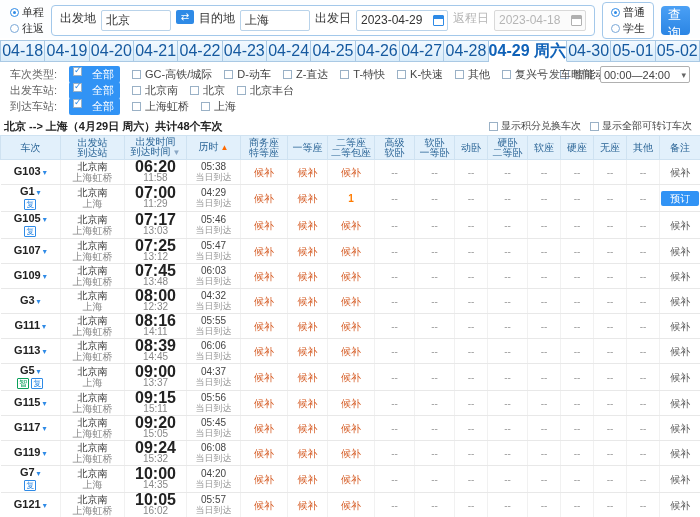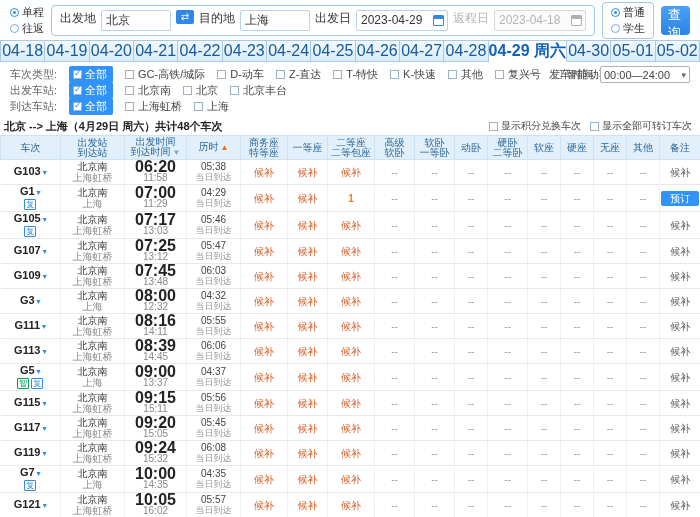--- a/index.html
+++ b/index.html
@@ -31,21 +31,21 @@
   .tabs { display:flex; height:22px; margin-top:2px; }
   .tab { flex:1; display:flex; align-items:center; justify-content:center; font-size:16px; color:#15599f;
     background:linear-gradient(#f2f9ff,#d9ecfa); border:1px solid #aac9e4; border-left:none; cursor:pointer; white-space:nowrap; }
   .tab:first-child { border-left:1px solid #aac9e4; }
   .tab.sel { flex:1.7; background:#fff; font-weight:bold; border-bottom-color:#fff; color:#1062b8; }
 
   
   .filters { position:relative; padding:5px 8px 2px 10px; }
   .frow { display:flex; align-items:center; gap:12px; height:14px; margin-bottom:2px; font-size:11px; }
   .flab { color:#666; white-space:nowrap; }
-  .all-tag { display:inline-flex; align-items:center; gap:3px; background:#3193f5; color:#fff; border-radius:2px; padding:1px 6px 1px 4px; cursor:pointer; }
+  .all-tag { display:inline-flex; gap:10px; background:#3193f5; color:#fff; border-radius:2px; padding:1px 6px 1px 4px; cursor:pointer; }
   .cb { width:9px; height:9px; border:1px solid #9ab1c6; background:#fff; display:inline-block; position:relative; flex:0 0 auto; }
   .cb-all::after { content:"\2713"; position:absolute; left:0; top:-3px; font-size:9px; color:#2e8ae6; }
   .copt { display:inline-flex; align-items:center; gap:4px; cursor:pointer; color:#444; white-space:nowrap; }
   .depart-time { position:absolute; right:10px; top:4px; display:flex; align-items:center; gap:4px; font-size:11px; color:#555; }
   .select { display:inline-flex; align-items:center; justify-content:space-between; width:90px; height:17px; border:1px solid #b0b0b0; border-radius:2px; padding:0 3px; color:#444; background:#fff; cursor:pointer; }
   .select .arr { color:#666; font-size:9px; }
 
   
   .summary { display:flex; align-items:center; gap:16px; padding:2px 8px 2px 4px; height:18px; white-space:nowrap; }
   .route { font-weight:bold; font-size:11px; color:#222; }
@@ -680,21 +680,21 @@
           </td>
           <td>
             <div class="st1">北京南</div>
             <div class="st2">上海</div>
           </td>
           <td>
             <div class="tm1">10:00</div>
             <div class="tm2">14:35</div>
           </td>
           <td>
-            <div class="du1">04:35</div>
+            <div class="du1">04:20</div>
             <div class="du2">当日到达</div>
           </td>
           <td class="hb">候补</td>
           <td class="hb">候补</td>
           <td class="hb">候补</td>
           <td class="na">--</td>
           <td class="na">--</td>
           <td class="na">--</td>
           <td class="na">--</td>
           <td class="na">--</td>

